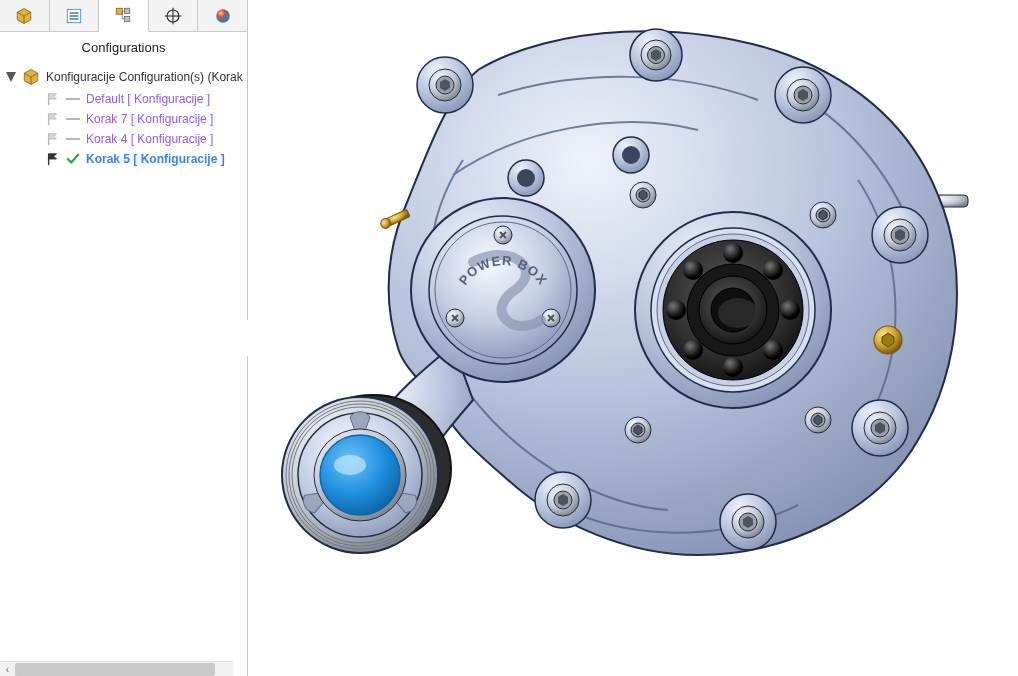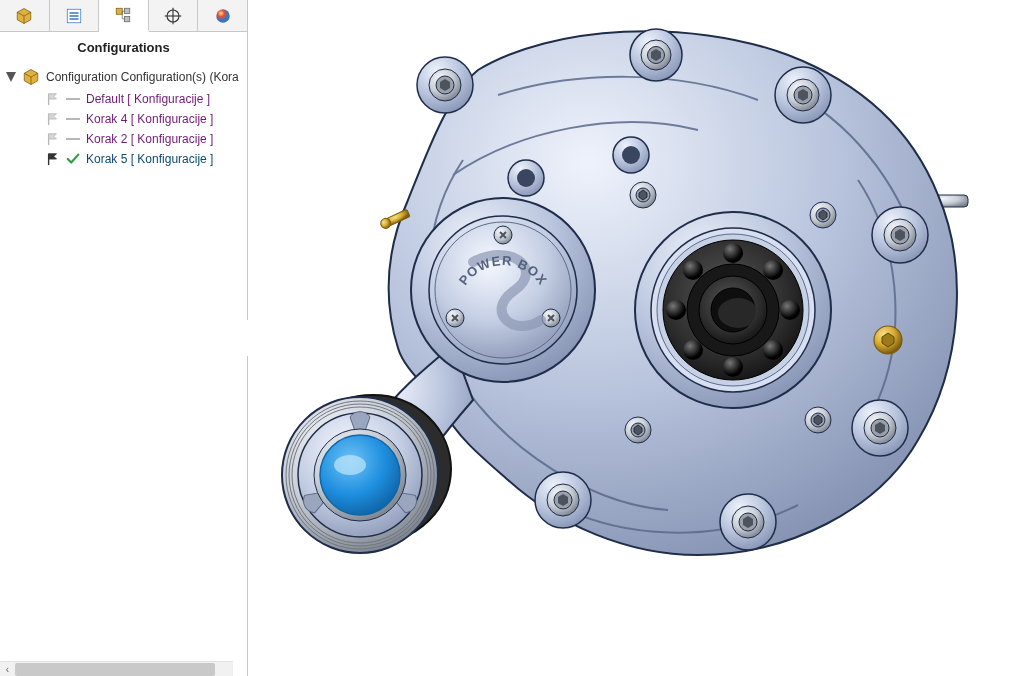--- a/index.html
+++ b/index.html
@@ -7,33 +7,33 @@
   .app { display: flex; width: 100%; height: 100%; }
 
   
   .side { width: 248px; height: 100%; border-right: 1px solid #c8c8c8; background: #ffffff; display: flex; flex-direction: column; position: relative; }
   .tabstrip { display: flex; height: 32px; border-bottom: 1px solid #c8c8c8; background: #f3f3f3; }
   .tab { flex: 1; display: flex; align-items: center; justify-content: center; border-right: 1px solid #c8c8c8; cursor: pointer; }
   .tab:last-child { border-right: none; }
   .tab.active { background: #ffffff; border-bottom: 2px solid #ffffff; margin-bottom: -1px; }
   .tab svg { width: 18px; height: 18px; }
 
-  .panel-title { text-align: center; font-weight: 700; font-size: 13px; padding: 8px 0 10px; color: #222; }
+  .panel-title { text-align: center; font-weight: 400; font-size: 13px; padding: 8px 0 10px; color: #222; }
 
   .tree { flex: 1; overflow: hidden; font-size: 12px; color: #333; }
   .tree-root { display: flex; align-items: center; gap: 6px; padding: 3px 4px 3px 6px; white-space: nowrap; overflow: hidden; }
   .tree-root .exp { width: 10px; height: 10px; }
   .tree-kids { margin-left: 44px; }
   .tree-item { display: flex; align-items: center; gap: 6px; padding: 3px 2px; white-space: nowrap; }
   .tree-item .cfg-icon { width: 14px; height: 14px; flex: 0 0 14px; }
   .tree-item .dash { width: 14px; height: 2px; background: #b8b8b8; flex: 0 0 14px; }
   .tree-item .chk { width: 14px; height: 14px; flex: 0 0 14px; display:none; }
   .tree-item.active .chk { display:block; }
-  .tree-item span.lbl { color: #701a75; }
-  .tree-item.active span.lbl { color: #0c4a6e; font-weight: 400; }
+  .tree-item span.lbl { color: #8b5cf6; }
+  .tree-item.active span.lbl { color: #3b82f6; font-weight: 700; }
 
   .scroll-track { position: absolute; left: 0; right: 14px; bottom: 0; height: 15px; background: #f1f1f1; border-top: 1px solid #e3e3e3; display: flex; align-items: center; }
   .scroll-btn { width: 15px; height: 15px; display: flex; align-items: center; justify-content: center; color: #666; font-size: 10px; }
   .scroll-thumb { height: 13px; width: 200px; background: #c9c9c9; border-radius: 2px; margin-left: 0; }
 
   .collapse-handle { position: absolute; right: -8px; top: 50%; transform: translateY(-50%); width: 8px; height: 38px; background: #fff; border: 1px solid #c8c8c8; border-left: none; border-radius: 0 4px 4px 0; display: flex; align-items: center; justify-content: center; }
   .collapse-handle::before { content: ""; width: 0; height: 0; border-top: 5px solid transparent; border-bottom: 5px solid transparent; border-left: 5px solid #777; }
 
   
   .viewport { flex: 1; position: relative; background: #ffffff; overflow: hidden; }
@@ -94,49 +94,49 @@
 
     <div class="tree">
       <div class="tree-root">
         <svg class="exp" viewBox="0 0 10 10">
             <polygon points="0,0 10,5 0,10" fill="#555" transform="rotate(90 5 5)"></polygon>
           </svg>
         <svg width="18" height="18" viewBox="0 0 24 24">
             <path fill="#e0b040" stroke="#7a5c10" stroke-width="1" d="M12 2 L21 7 L21 17 L12 22 L3 17 L3 7 Z"></path>
             <path fill="none" stroke="#7a5c10" d="M3 7 L12 12 L21 7 M12 12 L12 22"></path>
           </svg>
-        <span>Configuration Configuration(s)  (Kora</span>
+        <span>Konfiguracije Configuration(s)  (Korak</span>
       </div>
       <div class="tree-kids" id="tree-kids">
           <div class="tree-item">
     <svg class="cfg-icon" viewBox="0 0 16 16">
       <line x1="3" y1="2" x2="3" y2="15" stroke="#b8b8b8" stroke-width="1.6"></line>
       <path d="M3 2 H12 L9 5 L12 8 H3 Z" fill="#d6d6d6" stroke="#b8b8b8"></path>
     </svg>
     <span class="dash"></span>
 
     <span class="lbl">Default [ Konfiguracije ]</span>
           </div>
           <div class="tree-item">
     <svg class="cfg-icon" viewBox="0 0 16 16">
       <line x1="3" y1="2" x2="3" y2="15" stroke="#b8b8b8" stroke-width="1.6"></line>
       <path d="M3 2 H12 L9 5 L12 8 H3 Z" fill="#d6d6d6" stroke="#b8b8b8"></path>
     </svg>
     <span class="dash"></span>
 
-    <span class="lbl">Korak 4 [ Konfiguracije ]</span>
+    <span class="lbl">Korak 7 [ Konfiguracije ]</span>
           </div>
           <div class="tree-item">
     <svg class="cfg-icon" viewBox="0 0 16 16">
       <line x1="3" y1="2" x2="3" y2="15" stroke="#b8b8b8" stroke-width="1.6"></line>
       <path d="M3 2 H12 L9 5 L12 8 H3 Z" fill="#d6d6d6" stroke="#b8b8b8"></path>
     </svg>
     <span class="dash"></span>
 
-    <span class="lbl">Korak 2 [ Konfiguracije ]</span>
+    <span class="lbl">Korak 4 [ Konfiguracije ]</span>
           </div>
           <div class="tree-item active">
     <svg class="cfg-icon" viewBox="0 0 16 16">
       <line x1="3" y1="2" x2="3" y2="15" stroke="#333" stroke-width="1.6"></line>
       <path d="M3 2 H12 L9 5 L12 8 H3 Z" fill="#333" stroke="#333"></path>
     </svg>
 
     <svg class="chk" viewBox="0 0 16 16">
       <path d="M2 8 L6 12 L14 3" fill="none" stroke="#2e9e3f" stroke-width="2.5" stroke-linecap="round" stroke-linejoin="round"></path>
     </svg>

